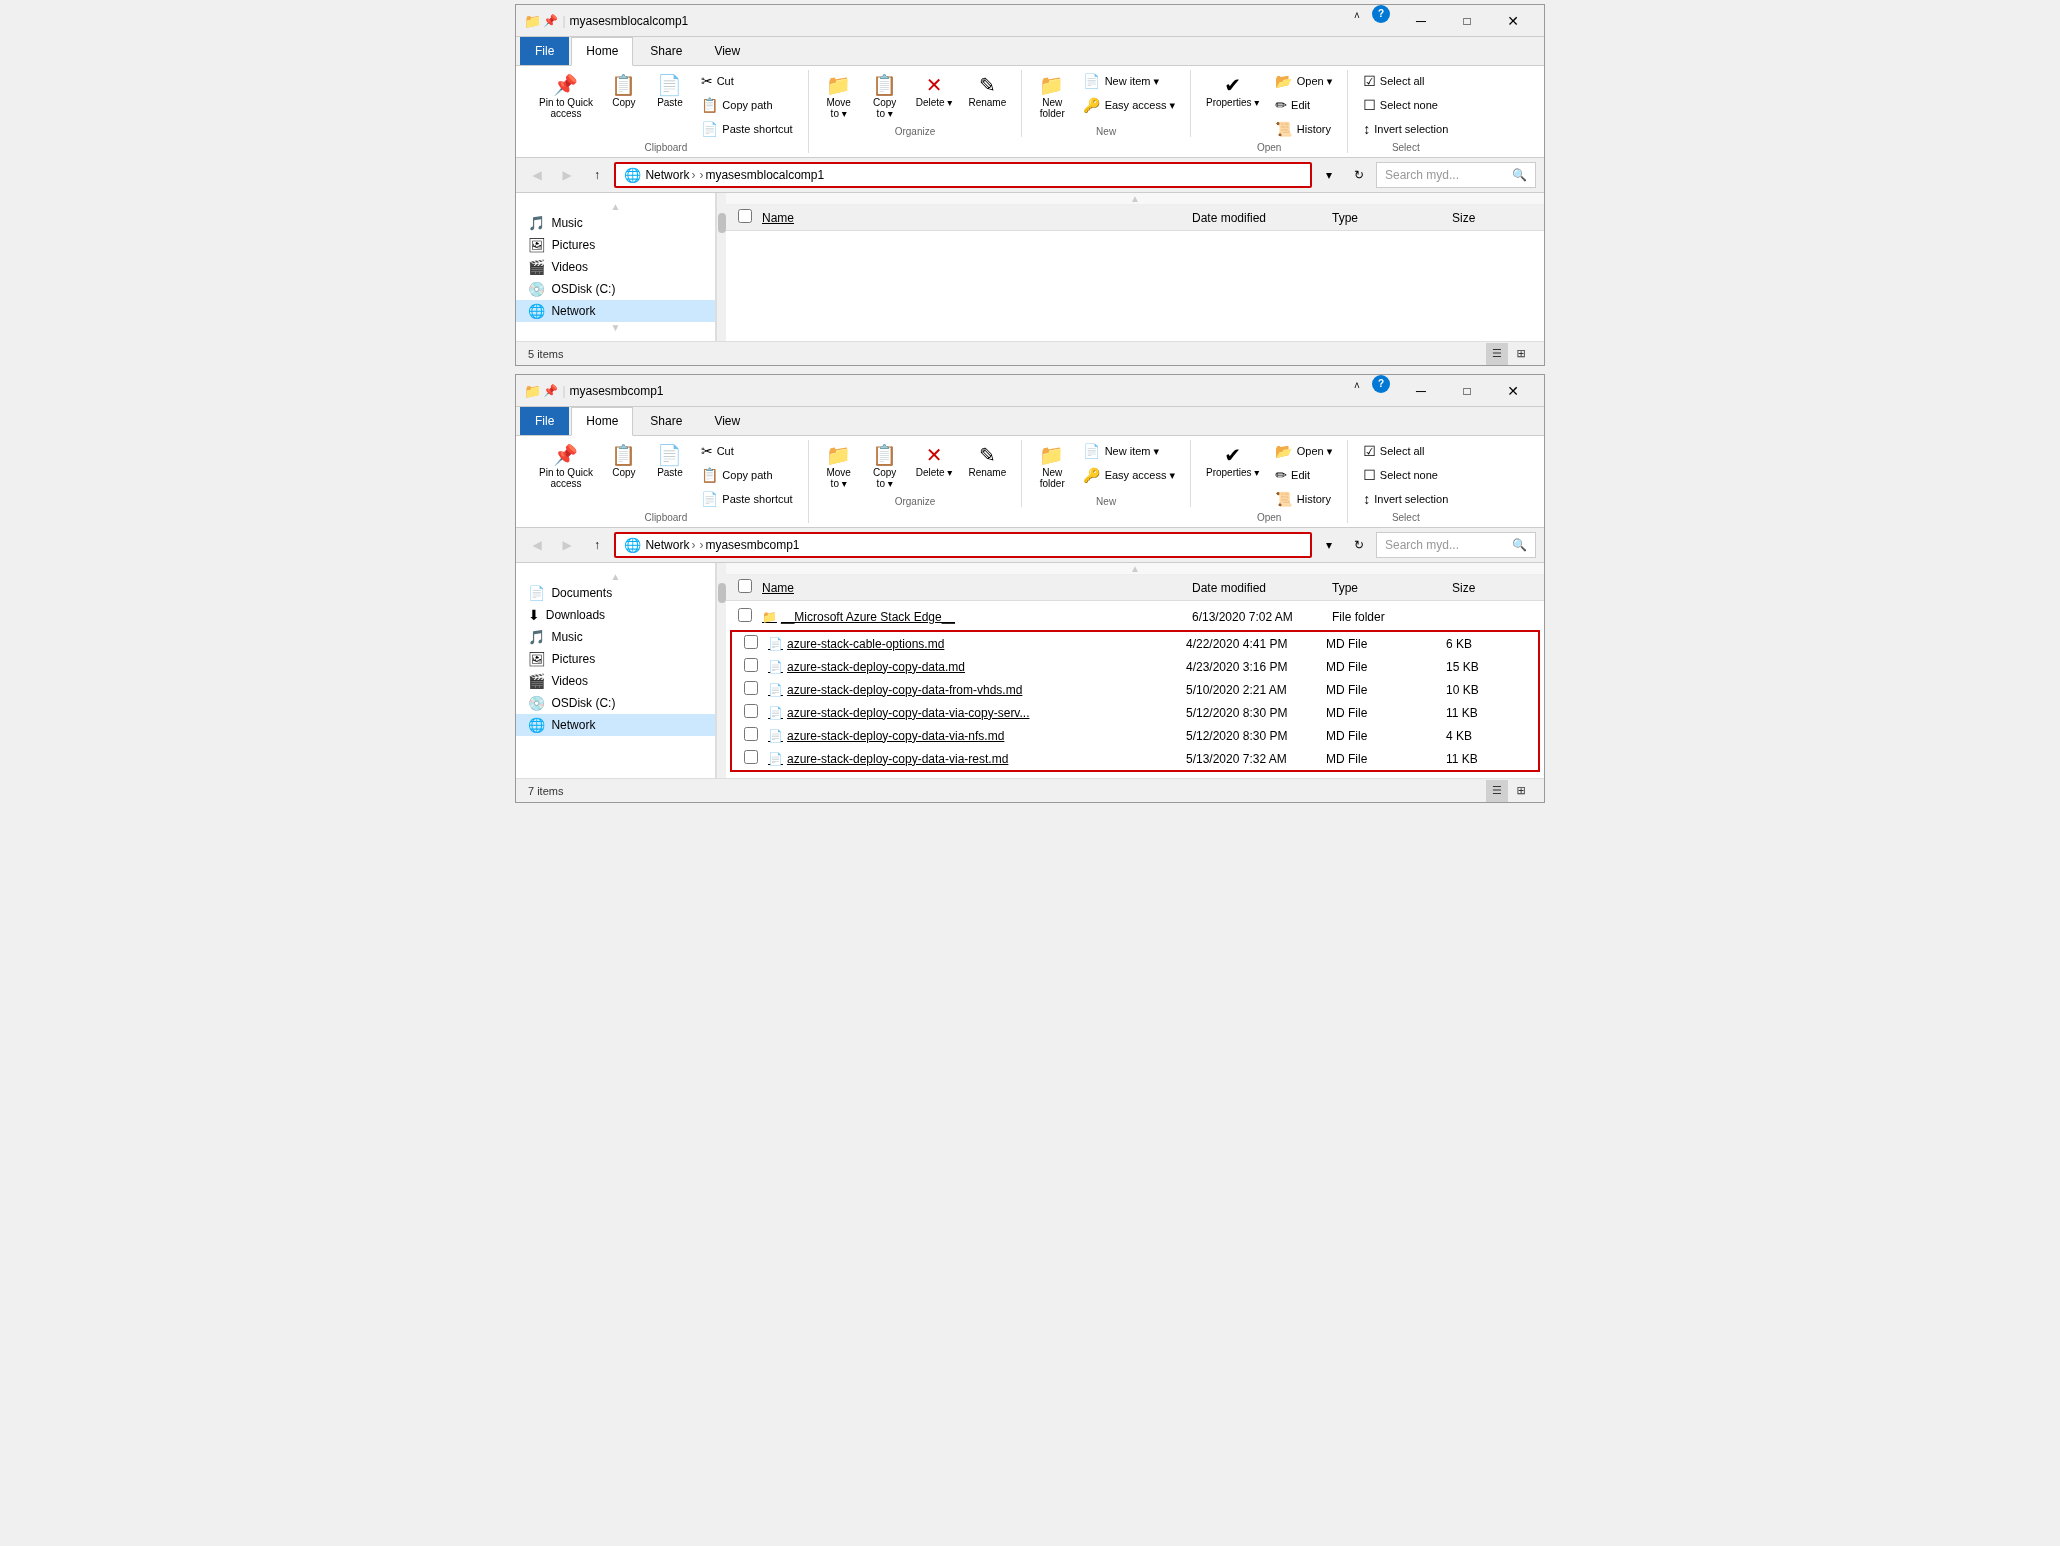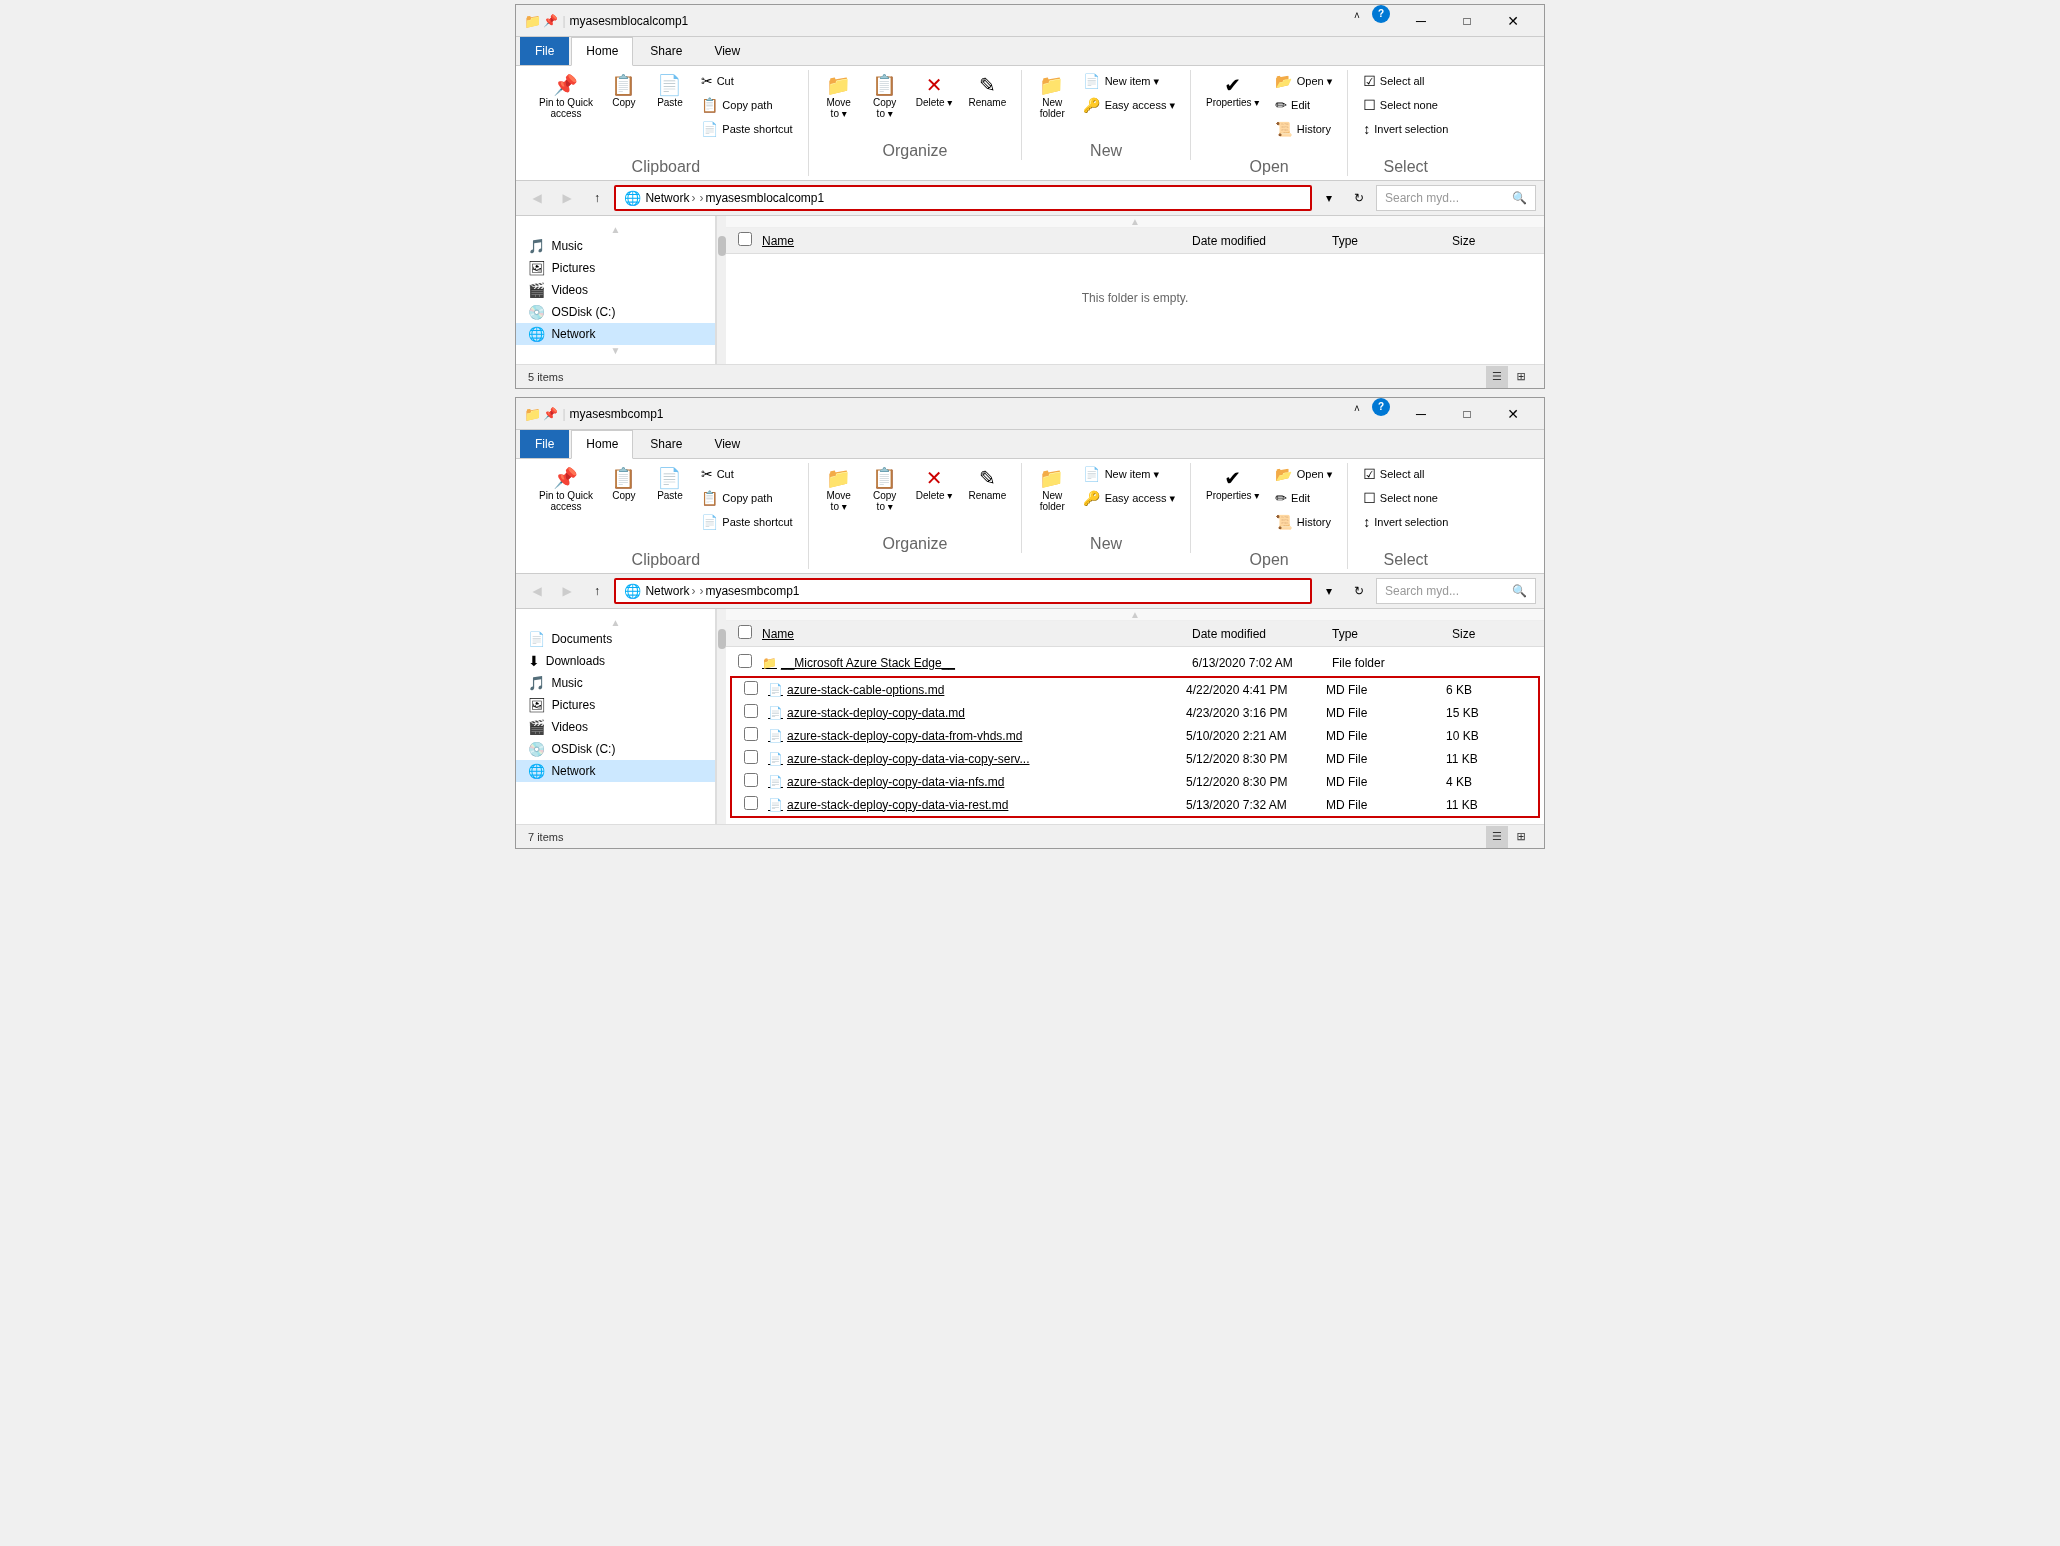--- a/index.html
+++ b/index.html
@@ -68,23 +68,23 @@
       border-right: 1px solid #ddd;
       min-width: 80px;
     }
     .ribbon-group:last-child { border-right: none; }
     .ribbon-group-buttons {
       display: flex;
       align-items: flex-start;
       gap: 2px;
     }
     .ribbon-group-label {
-      font-size: 16px;
+      font-size: 10px;
       color: #666;
-      margin-top: 18px;
+      margin-top: 2px;
       text-align: center;
     }
     .ribbon-btn {
       display: flex;
       flex-direction: column;
       align-items: center;
       padding: 4px 6px;
       cursor: pointer;
       border: 1px solid transparent;
       border-radius: 2px;
@@ -452,23 +452,20 @@
         </div>
         <div class="file-list">
           <div style="text-align: center; color: rgb(204, 204, 204); font-size: 10px; background: rgb(248, 248, 248); border-bottom: 1px solid rgb(238, 238, 238);">▲</div>
           <div class="file-list-header">
     <div class="col-checkbox"><input type="checkbox" style="width: 14px; height: 14px;"></div>
     <div class="col-name">Name</div>
     <div class="col-date">Date modified</div>
     <div class="col-type">Type</div>
     <div class="col-size">Size</div>
   </div>
-          <div class="file-list-body">
-            <div class="empty-message">This folder is empty.</div>
-          </div>
         </div>
       </div>
       <div class="status-bar">
     <span>5 items</span>
     <div class="view-buttons">
       <div class="view-btn active" title="Details">☰</div>
       <div class="view-btn" title="Large icons">⊞</div>
     </div>
   </div>
     </div>

